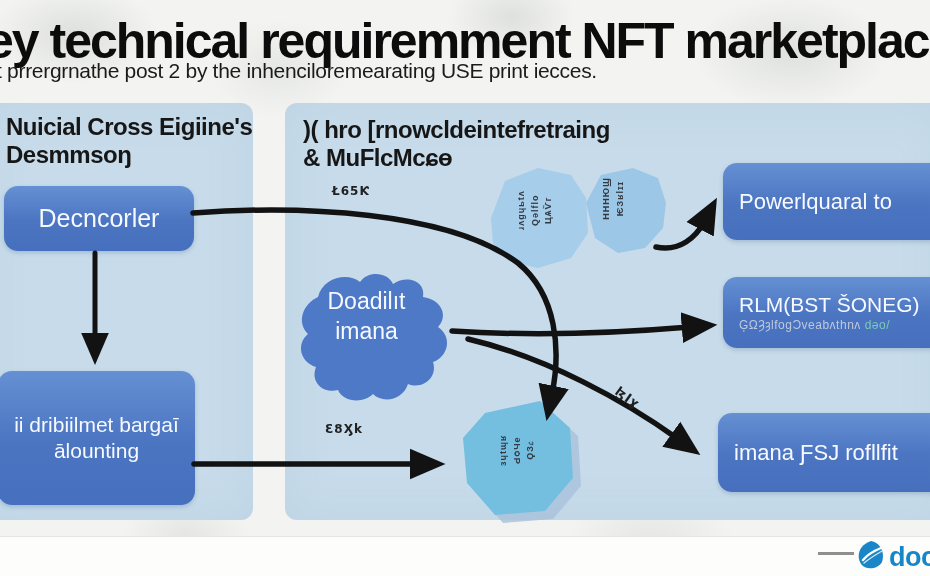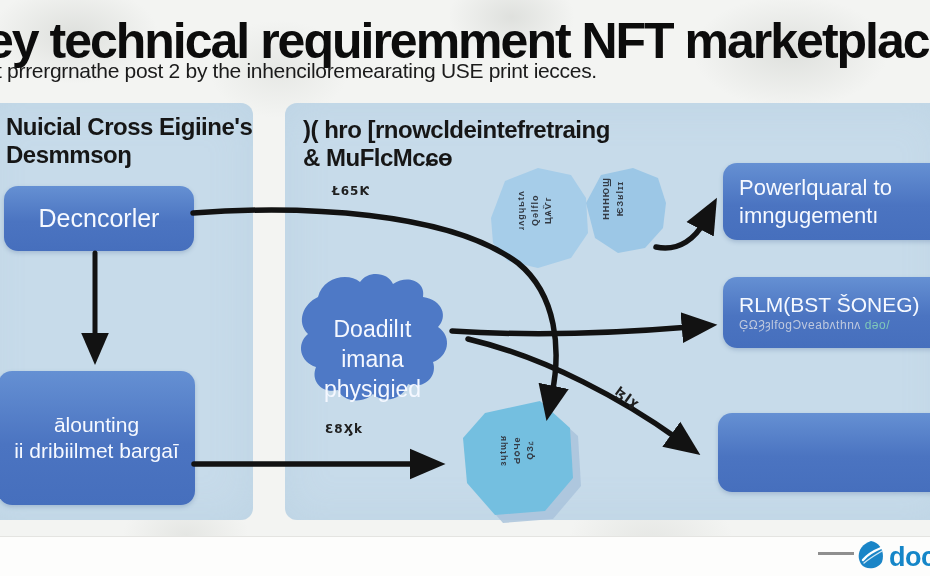--- a/index.html
+++ b/index.html
@@ -87,36 +87,35 @@
   <div class="panel-heading" style="left:303px;top:116px;width:330px;">
     <div>)( hro [rnowcldeintefretraing</div>
     <div>&amp; MuFlcMcɕɵ</div>
   </div>
 
   <div class="bluebox" style="left:4px;top:186px;width:190px;height:65px;font-size:25px;">
     <div class="l">Decncorler</div>
   </div>
 
   <div class="bluebox" style="left:-2px;top:371px;width:197px;height:134px;font-size:21px;">
+    <div class="l">ii dribiilmet bargaī</div>
     <div class="l">ālounting</div>
-    <div class="l">ii dribiilmet bargaī</div>
   </div>
 
   <div class="blob-wrap" style="left:288px;top:262px;width:175px;height:145px;">
     <svg width="175" height="145" viewBox="0 0 175 145">
       <path d="M30,35 C35,15 60,10 72,20 C80,8 100,10 105,22 C120,12 138,20 135,35
                C155,38 160,55 150,65 C165,75 160,95 145,100 C150,115 135,128 120,122
                C115,138 95,142 85,132 C75,142 55,140 50,128 C35,132 22,120 28,105
                C12,100 8,82 20,72 C8,60 15,42 30,35 z" fill="#4e79c6"></path>
     </svg>
   </div>
-  <div class="blob-text" style="left:290px;top:287px;width:165px;margin-top:28px;">
+  <div class="blob-text" style="left:284px;top:287px;width:165px;">
     <div>Doadilıt</div>
     <div>imana</div>
-    <div>physigied</div>
   </div>
 
   <div class="blob-wrap" style="left:483px;top:163px;width:190px;height:108px;">
     <svg width="190" height="108" viewBox="0 0 190 108">
       <polygon points="8,55 22,18 55,5 88,12 103,35 105,70 88,95 55,105 25,98 10,80" fill="#a6cde9"></polygon>
       <polygon points="103,40 118,12 150,5 175,15 183,40 180,65 162,85 135,90 112,75" fill="#9cc7e6"></polygon>
     </svg>
   </div>
   <div class="vtext" style="left:500px;top:190px;width:70px;">ɹʌgɥьtʌ
 Qəlflo
@@ -129,29 +128,29 @@
       <polygon points="38,28 93,16 123,43 126,93 98,126 48,130 20,98 16,53" fill="#a9c3dc" opacity="0.85"></polygon>
       <polygon points="30,20 85,8 115,35 118,85 90,118 40,122 12,90 8,45" fill="#74bfe0"></polygon>
     </svg>
   </div>
   <div class="vtext" style="left:485px;top:430px;width:65px;">ɜɥtɰʁ
 ԀѻЧе
 ϘЗꮭ</div>
 
   <div class="bluebox" style="left:723px;top:163px;width:222px;height:77px;font-size:22px;align-items:flex-start;padding-left:16px;box-sizing:border-box;text-align:left;">
     <div class="l">Powerlquaral to</div>
-    <div class="l">imngugementı</div>
   </div>
 
   <div class="bluebox" style="left:723px;top:277px;width:222px;height:71px;font-size:21px;align-items:flex-start;padding-left:16px;box-sizing:border-box;text-align:left;">
     <div class="l">RLM(BST ŠONEG)</div>
     <div class="rlm-sub"><span>ĢΩȜȝlfogƆveabʌthnʌ</span> <span class="accent">dəo/</span></div>
   </div>
 
   <div class="bluebox" style="left:718px;top:413px;width:227px;height:79px;font-size:22px;align-items:flex-start;padding-left:16px;box-sizing:border-box;text-align:left;">
+    <div class="l">imana ƑSJ rofllfit</div>
   </div>
 
   <svg class="arrows" width="930" height="576" viewBox="0 0 930 576">
     <defs>
       <marker id="ah" markerWidth="8" markerHeight="8" refX="1.5" refY="3" orient="auto">
         <path d="M0,0.2 L6.5,3 L0,5.8 z" fill="#121212"></path>
       </marker>
     </defs>
 
     <path d="M193,213 C300,205 448,211 518,263 C557,295 561,350 552,394" fill="none" stroke="#121212" stroke-width="5.5" stroke-linecap="round" marker-end="url(#ah)"></path>

